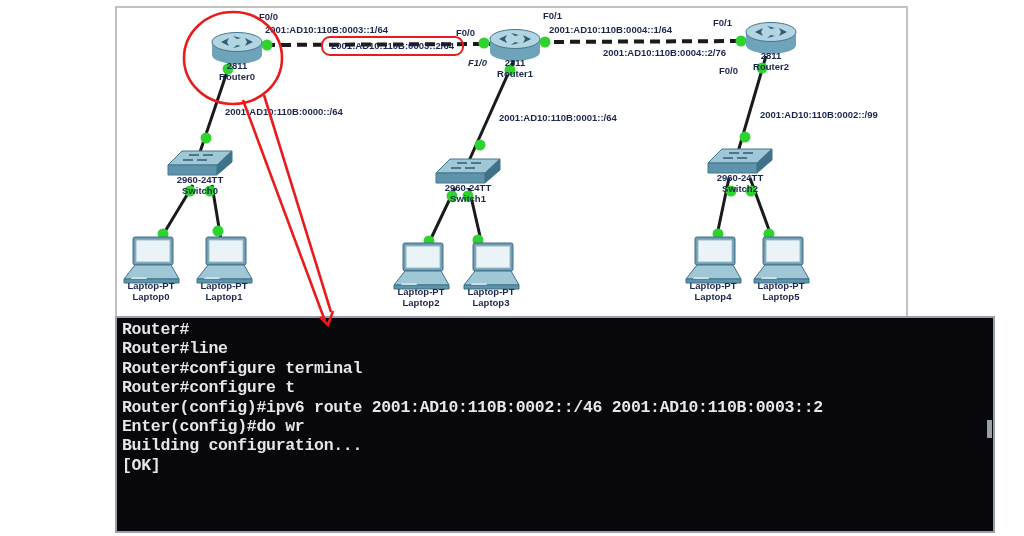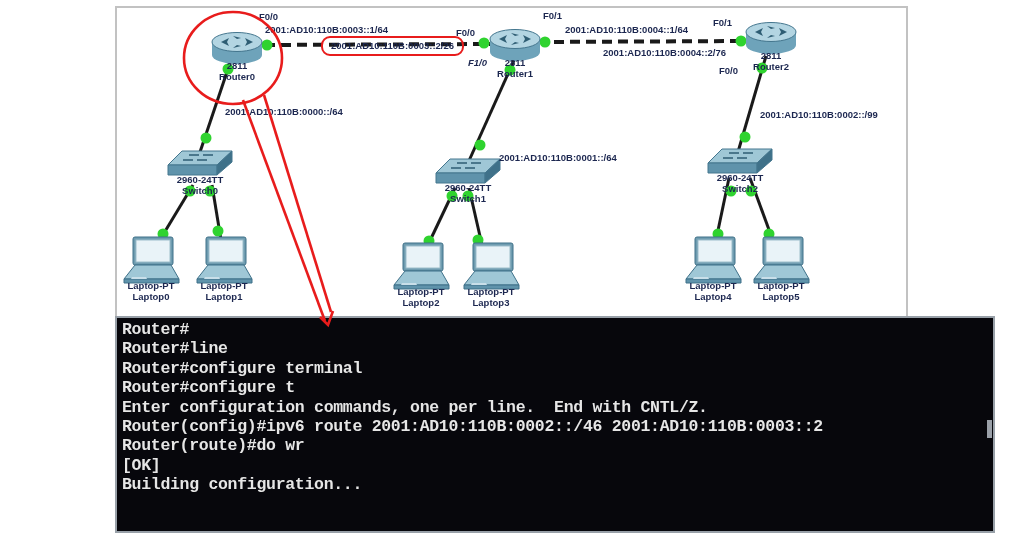--- a/index.html
+++ b/index.html
@@ -247,42 +247,41 @@
       <polygon points="2,43 57,43 57,47 2,47" fill="#5f93ab" stroke="#3f7189"></polygon>
       <polygon points="10,41 24,41 25,43 9,43" fill="#c9dfe9"></polygon>
     </svg>
     <div class="dev-label first">Laptop-PT</div>
     <div class="dev-label">Laptop5</div>
   </div>
 
   <div class="tag" style="left:259px;top:11px;">F0/0</div>
   <div class="tag" style="left:265px;top:24px;">2001:AD10:110B:0003::1/64</div>
   <div class="tag" style="left:456px;top:27px;">F0/0</div>
-  <div class="tag red-box" style="left:321px;top:36px;">2001:AD10:110B:0003::2/26</div>
+  <div class="tag red-box" style="left:321px;top:36px;">2001:AD10:110B:0003::2/64</div>
   <div class="tag" style="left:543px;top:10px;">F0/1</div>
-  <div class="tag" style="left:549px;top:24px;margin-left:16px;">2001:AD10:110B:0004::1/64</div>
+  <div class="tag" style="left:549px;top:24px;">2001:AD10:110B:0004::1/64</div>
   <div class="tag" style="left:603px;top:47px;">2001:AD10:110B:0004::2/76</div>
   <div class="tag" style="left:713px;top:17px;">F0/1</div>
   <div class="tag" style="left:468px;top:57px;font-style:italic;">F1/0</div>
   <div class="tag" style="left:719px;top:65px;">F0/0</div>
   <div class="tag" style="left:225px;top:106px;">2001:AD10:110B:0000::/64</div>
-  <div class="tag" style="left:499px;top:112px;margin-top:40px;">2001:AD10:110B:0001::/64</div>
+  <div class="tag" style="left:499px;top:112px;">2001:AD10:110B:0001::/64</div>
   <div class="tag" style="left:760px;top:109px;">2001:AD10:110B:0002::/99</div>
 
   <div id="terminal">
     <div>
         <div class="term-line">Router#</div>
         <div class="term-line">Router#line</div>
         <div class="term-line">Router#configure terminal</div>
         <div class="term-line">Router#configure t</div>
-        <div class="term-line">Enter configuration commands, one per line.  End with CNTL/Z.</div>
         <div class="term-line">Router(config)#ipv6 route 2001:AD10:110B:0002::/46 2001:AD10:110B:0003::2</div>
-        <div class="term-line">Router(route)#do wr</div>
+        <div class="term-line">Enter(config)#do wr</div>
+        <div class="term-line">Building configuration...</div>
         <div class="term-line">[OK]</div>
-        <div class="term-line">Building configuration...</div>
       </div>
     <div id="term-scroll-thumb"></div>
   </div>
 
   <svg id="annotations" class="layer" width="1024" height="536">
     <ellipse class="red-anno" cx="233" cy="58" rx="49" ry="46"></ellipse>
     <line class="red-anno" x1="243" y1="100" x2="325" y2="321"></line>
     <line class="red-anno" x1="264" y1="95" x2="331" y2="312"></line>
     <polyline class="red-anno" points="333,311 328,325 320,317"></polyline>
   </svg>

